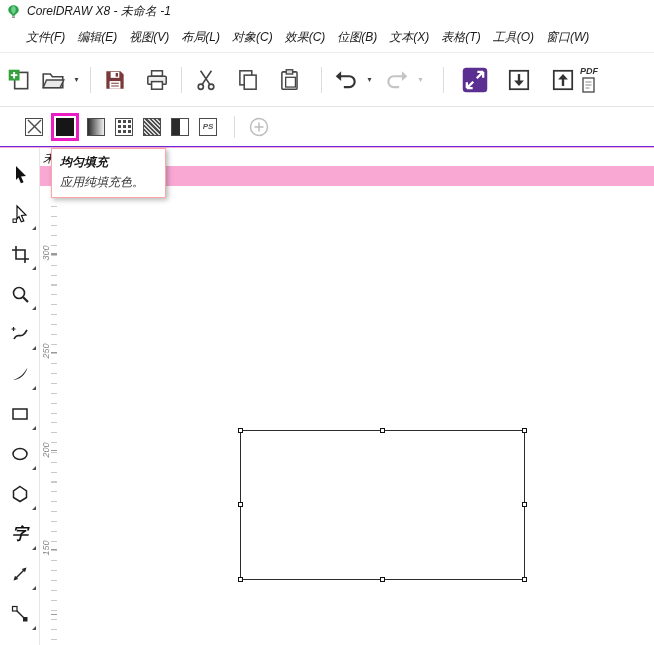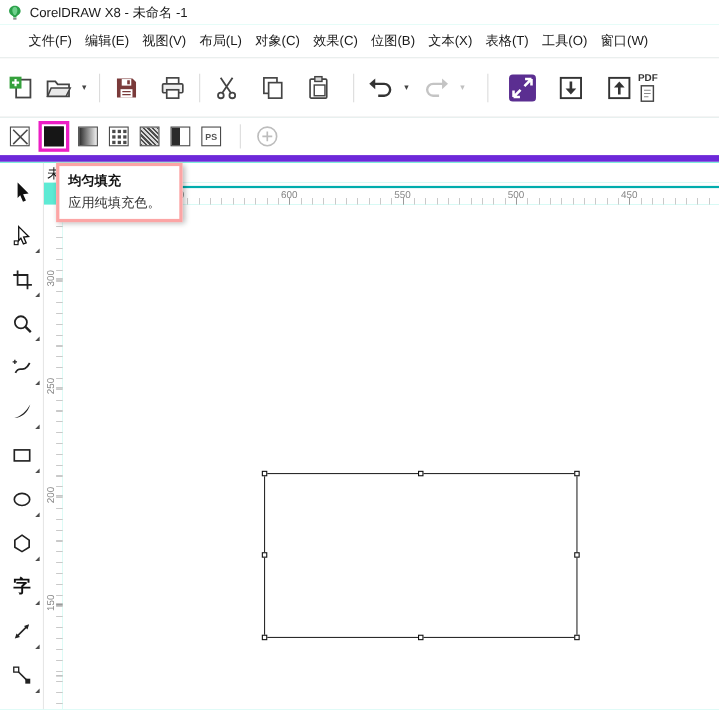--- a/index.html
+++ b/index.html
@@ -1,32 +1,32 @@
 <!DOCTYPE html>
 <html><head>
 <meta charset="utf-8">
 <style>
   * { margin:0; padding:0; box-sizing:border-box; }
   html,body { width:654px; height:645px; overflow:hidden; background:#fff;
     font-family:"Liberation Sans","DejaVu Sans",sans-serif; color:#1a1a1a; }
-  .app { position:relative; width:654px; height:645px; background:#5eead4; }
+  .app { position:relative; width:654px; height:645px; background:#f9a8d4;font-style:italic; }
 
   
   .titlebar { height:22px; display:flex; align-items:center; gap:6px; padding-left:6px;
     font-size:12px; background:#fff; }
   .logo { width:15px; height:15px; flex:0 0 auto; }
 
   
   .menubar { height:30px; display:flex; align-items:center; padding-left:20px; font-size:12px; background:#fff; }
   .menu-item { padding:5px 6px; white-space:nowrap; cursor:default; }
 
   
   .toolbar { display:flex; align-items:center; background:#fff; }
   .toolbar.std { height:55px; border-top:1px solid #ececec; border-bottom:1px solid #e4e4e4; padding-left:2px; }
-  .toolbar.fill { height:40px; border-bottom:6px solid #6d28d9; padding-left:4px; }
+  .toolbar.fill { height:40px; border-bottom:1px solid #6d28d9; padding-left:20px; }
   .tbtn { width:34px; height:34px; display:flex; align-items:center; justify-content:center; position:relative; }
   .chev { width:13px; height:34px; display:flex; align-items:center; justify-content:center;
     font-size:8px; color:#444; }
   .chev.dis { color:#c0c0c0; }
   .sep { width:1px; height:26px; background:#dcdcdc; margin:0 7px; }
   .sep.small { height:22px; }
   .disabled { opacity:1; }
   .pdfbtn { width:30px; height:40px; display:flex; flex-direction:column; align-items:flex-start;
     justify-content:center; font-size:9px; font-weight:bold; color:#333; }
 
@@ -36,21 +36,21 @@
     align-items:center; justify-content:center; }
   .swatch.black { background:#161616; border-color:#161616; }
   .swatch.grad { background:linear-gradient(90deg,#2c2c2c 0%,#f0f0f0 100%); }
   .swatch.noise { background:repeating-linear-gradient(45deg,#4e4e4e 0 1.5px,#d8d8d8 1.5px 3px); }
   .swatch.split { background:linear-gradient(90deg,#2b2b2b 0 50%,#fff 50%); }
   .hl { border:3px solid #ec1dc5; width:28px; height:28px; display:flex; align-items:center; justify-content:center; background:#fff; }
   .ps-label { font-size:8px; font-weight:bold; color:#555; }
 
   
   .tooltip { position:absolute; left:51px; top:148px; width:115px; z-index:60; background:#fff;
-    border:3px solid #fca5a5; box-shadow:2px 2px 5px rgba(0,0,0,.28); padding:5px 8px 6px 8px; }
+    border:1px solid #fca5a5; box-shadow:2px 2px 5px rgba(0,0,0,.28); padding:5px 8px 6px 8px; }
   .tooltip .tt-title { font-size:12px; font-weight:bold; color:#111; }
   .tooltip .tt-desc { font-size:12px; color:#333; margin-top:3px; }
 
   
   .tabstrip { position:absolute; left:40px; top:148px; right:0; height:18px; background:#fff; }
   .doc-tab { position:absolute; left:3px; top:2px; font-size:12px; color:#111; }
 
   
   .toolbox { position:absolute; left:0; top:148px; bottom:0; width:40px; background:#fff;
     border-right:1px solid #e6e6e6; padding-top:6px; z-index:5; }
@@ -331,27 +331,20 @@
     </div>
     <div class="tool flyout">
       <svg width="20" height="20" viewBox="0 0 20 20">
         <path d="M5.5 5.5 L14.5 14.5" stroke="#222" stroke-width="1.4"></path>
         <rect x="2.5" y="2.5" width="4.5" height="4.5" fill="#fff" stroke="#222" stroke-width="1.2"></rect>
         <rect x="13" y="13" width="4.5" height="4.5" fill="#222"></rect>
       </svg>
     </div>
   </div>
 
-  <div class="hruler">
-    <span class="hnum" style="left:103px">650</span>
-    <span class="hnum" style="left:206px">600</span>
-    <span class="hnum" style="left:309px">550</span>
-    <span class="hnum" style="left:412px">500</span>
-    <span class="hnum" style="left:515px">450</span>
-  </div>
 
   <div class="vruler">
     <span class="vnum" style="top:61px">300</span>
     <span class="vnum" style="top:159px">250</span>
     <span class="vnum" style="top:258px">200</span>
     <span class="vnum" style="top:356px">150</span>
   </div>
 
   <div class="canvas">
     <div class="rect-obj">

